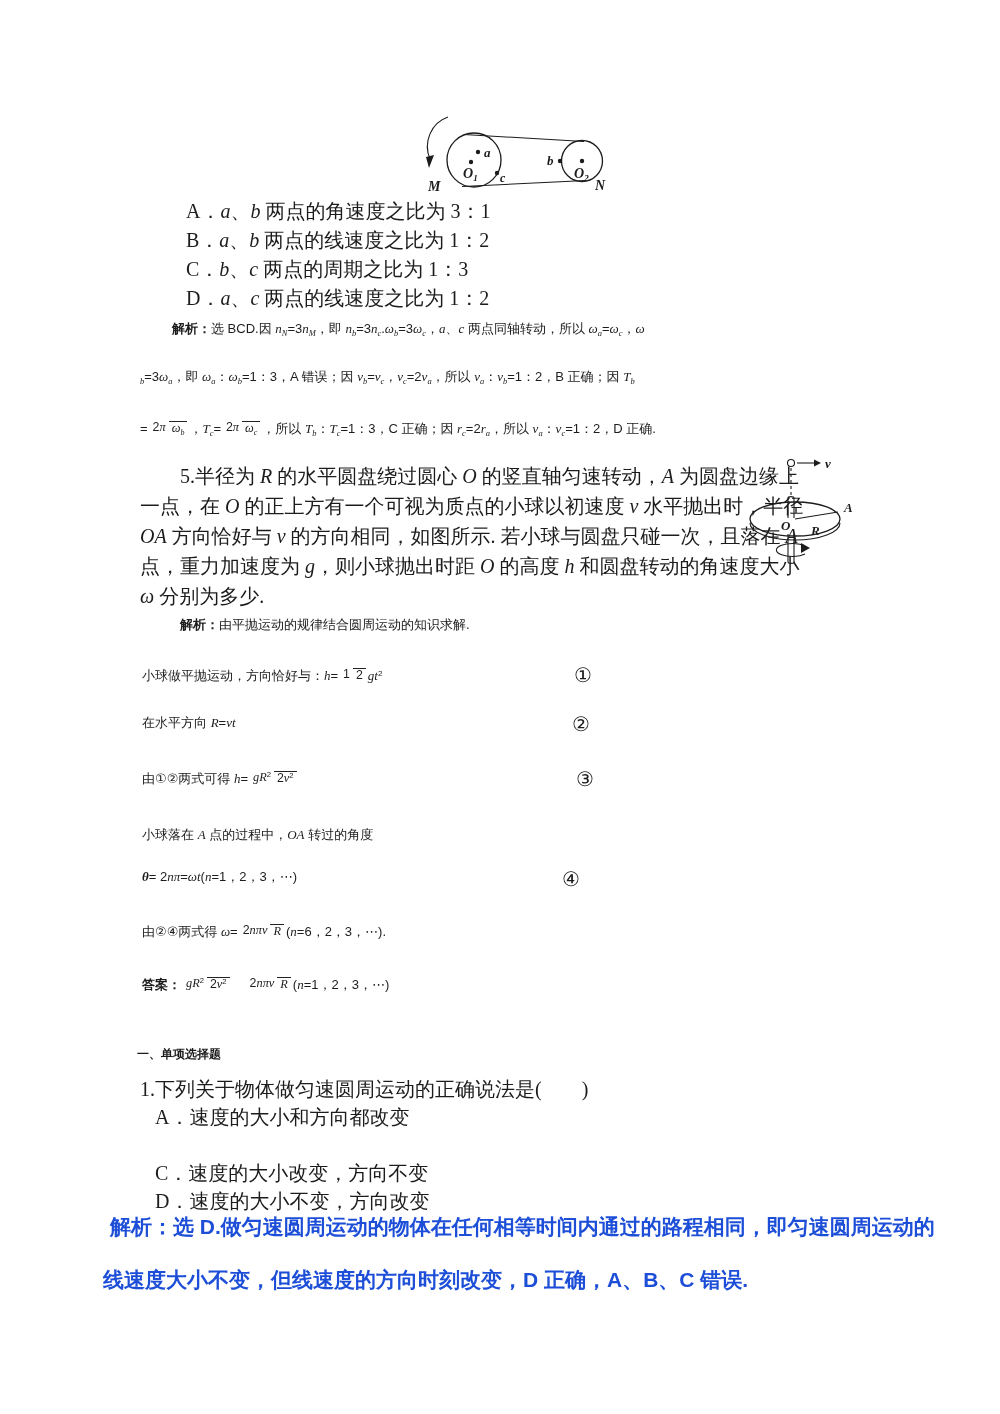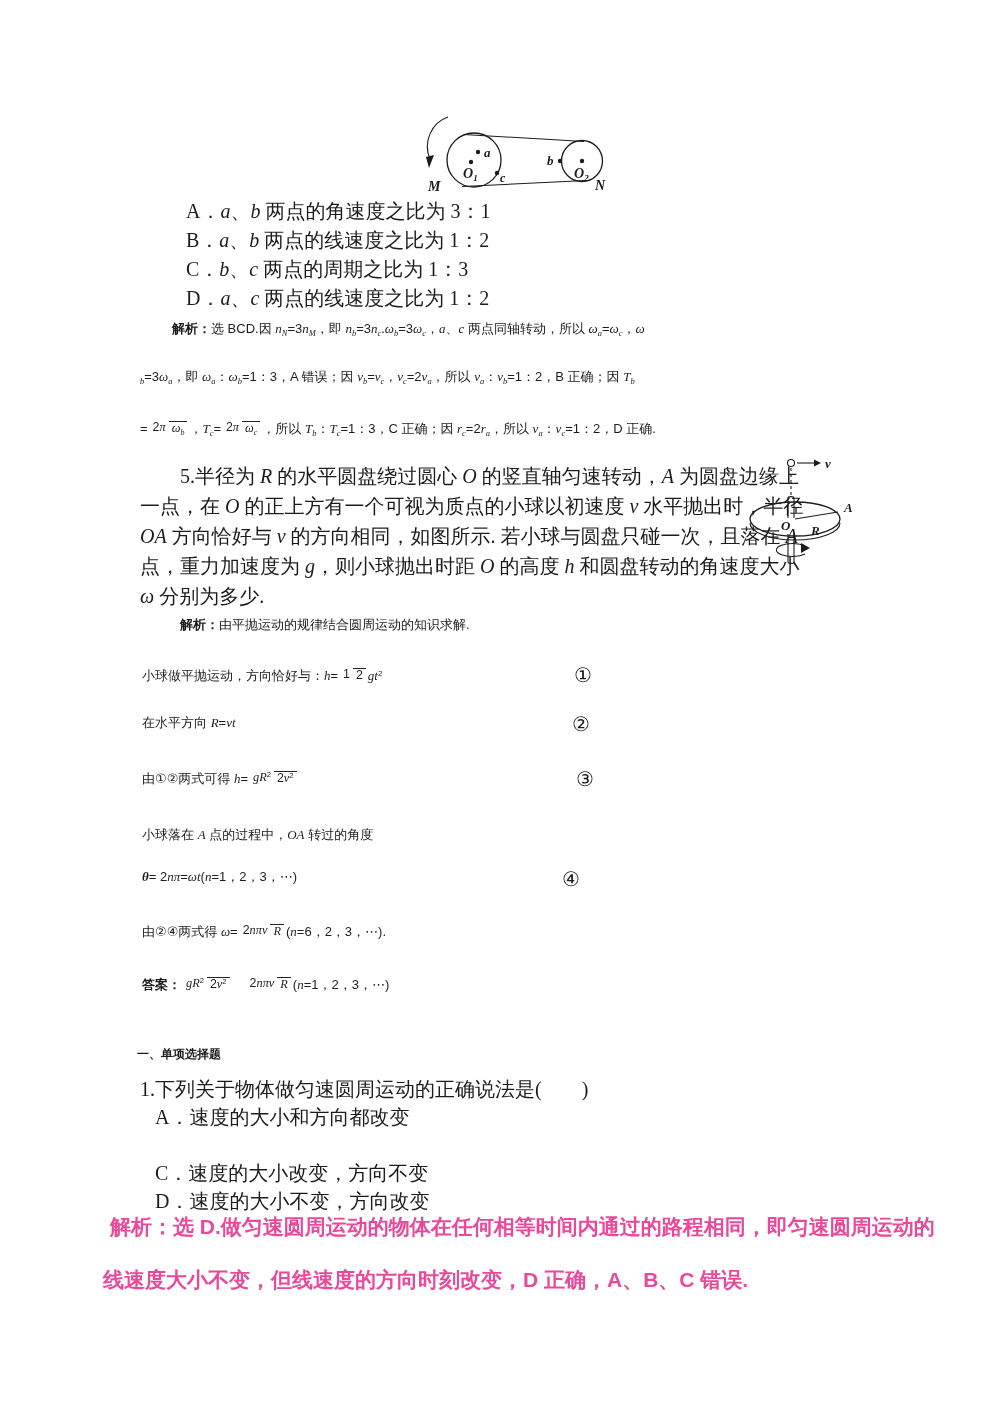--- a/index.html
+++ b/index.html
@@ -1,20 +1,20 @@
 <!DOCTYPE html>
 <html><head>
 <meta charset="utf-8">
 <style>
   html,body{margin:0;padding:0;background:#e8e8e8;}
   .page{position:relative;width:1000px;height:1414px;background:#ffffff;color:#1c1c1c;overflow:hidden;}
   .abs{position:absolute;white-space:nowrap;}
   .song{font-family:"Liberation Serif","DejaVu Serif",serif;font-size:20px;}
   .hei{font-family:"Liberation Sans","DejaVu Sans",sans-serif;font-size:13px;}
-  .hei21{font-family:"Liberation Sans","DejaVu Sans",sans-serif;font-size:21px;font-weight:bold;color:#ec4899;}
+  .hei21{font-family:"Liberation Sans","DejaVu Sans",sans-serif;font-size:21px;font-weight:bold;color:#1d4ed8;}
   .bold{font-weight:bold;}
   .i{font-family:"Liberation Serif","DejaVu Serif",serif;font-style:italic;}
   .ib{font-family:"Liberation Serif","DejaVu Serif",serif;font-style:italic;font-weight:bold;}
   .isub{font-family:"Liberation Serif","DejaVu Serif",serif;font-style:italic;font-size:0.65em;vertical-align:-0.35em;}
   .sup{font-size:0.62em;vertical-align:0.55em;}
   .frac{display:inline-flex;flex-direction:row;align-items:flex-start;vertical-align:middle;line-height:1.12;margin:0 2px;font-size:0.95em;position:relative;top:-0.08em;}
   .frac .fnum{padding:0 3px;}
   .frac .fden{border-top:1.4px solid #222;padding:0 3px;}
   .eq{display:flex;align-items:center;}
   .tag{font-family:"Liberation Serif","DejaVu Serif",serif;font-size:20px;}

